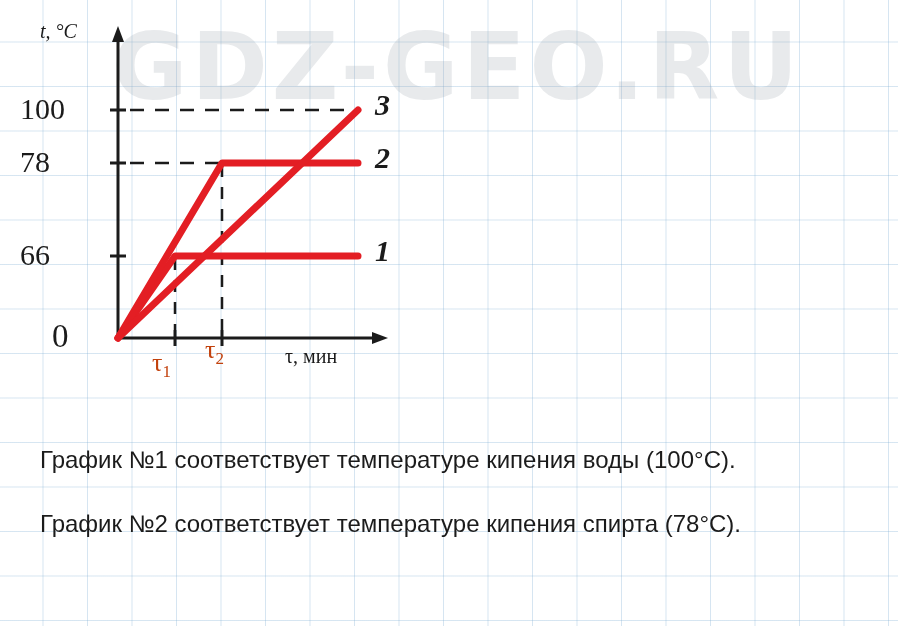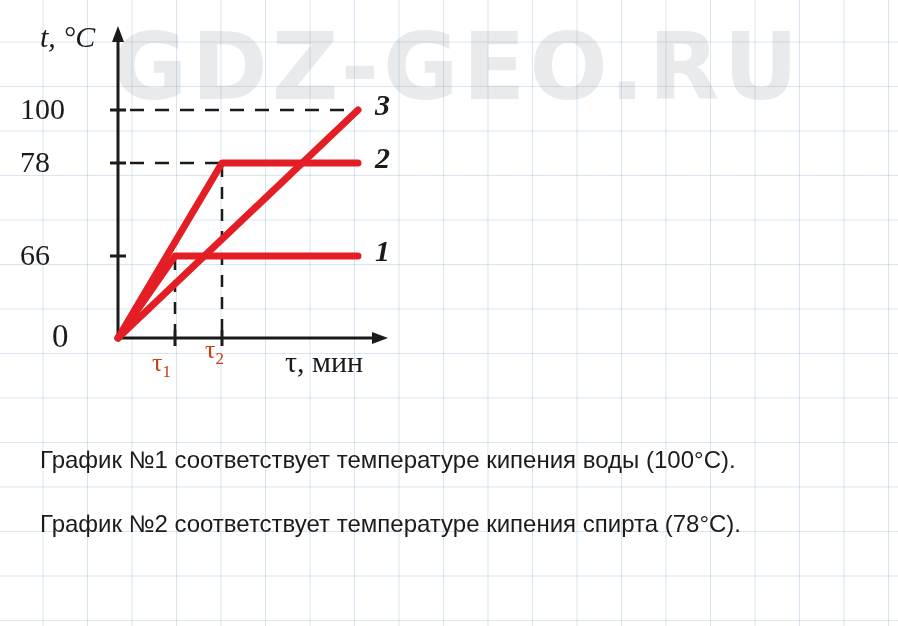--- a/index.html
+++ b/index.html
@@ -51,21 +51,21 @@
   }
   #chart-svg {
     position: absolute;
     left: 0;
     top: 0;
   }
   .axis-caption {
     position: absolute;
     font-family: "Liberation Serif", serif;
     font-style: italic;
-    font-size: 30px;
+    font-size: 20px;
     color: #1b1b1b;
     white-space: nowrap;
   }
   .tick-label {
     position: absolute;
     font-family: "Liberation Serif", serif;
     font-size: 30px;
     color: #1b1b1b;
     white-space: nowrap;
   }

